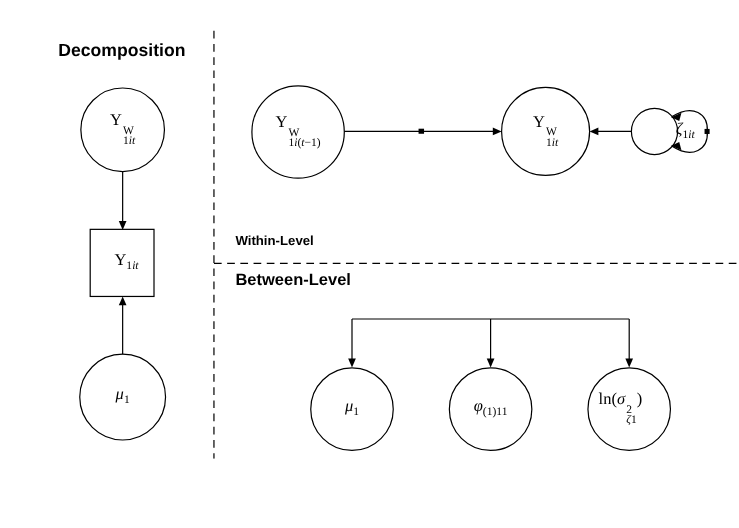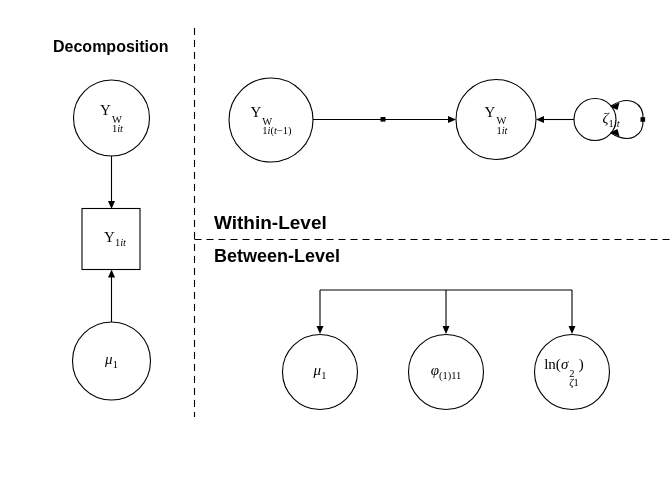--- a/index.html
+++ b/index.html
@@ -3,22 +3,22 @@
 <meta charset="utf-8">
 <style>
   html,body { margin:0; padding:0; background:#ffffff; }
   .page {
     position:relative; width:672px; height:417px; background:#ffffff;
     font-family:"Liberation Sans", sans-serif; overflow:hidden; color:#000;margin-left:27px;
   }
   svg.layer { position:absolute; left:0; top:0; }
   .heading { position:absolute; font-weight:bold; color:#000; white-space:nowrap; }
   #h-decomp  { left:26px;  top:38px;  font-size:16px; }
-  #h-within  { left:187px; top:212px; font-size:19px; }
-  #h-between { left:187px; top:246px; font-size:18px;text-align:right; }
+  #h-within  { left:187px; top:212px; font-size:12px; }
+  #h-between { left:187px; top:246px; font-size:15px;text-align:right; }
 
   .node-label {
     position:absolute; transform:translate(-50%,-50%);
     font-family:"Liberation Serif", serif; font-size:15px; color:#000;
     white-space:nowrap; line-height:1;
   }
   .p-rm { font-style:normal; }
   .p-it { font-style:italic; }
   .stack {
     display:inline-flex; flex-direction:column; align-items:flex-start;
@@ -94,21 +94,21 @@
       </span>
   </div>
 
   <div class="node-label" style="left:469px; top:119.5px;">
     <span><span class="p-rm">Y</span></span><span class="stack">
         <span class="s-sup"><span class="p-rm">W</span></span>
         <span class="s-sub"><span class="p-rm">1</span><span class="p-it">it</span></span>
       </span>
   </div>
 
-  <div class="node-label" style="left:584px; top:119.5px;text-align:right;">
+  <div class="node-label" style="left:596px; top:119.5px;text-align:right;">
     <span><span class="p-it">ζ</span></span><span class="sub-inline"><span class="p-rm">1</span><span class="p-it">it</span></span>
   </div>
 
   <div class="node-label" style="left:293px; top:372px;">
     <span><span class="p-it">μ</span></span><span class="sub-inline"><span class="p-rm">1</span></span>
   </div>
 
   <div class="node-label" style="left:419px; top:372px;text-align:center;">
     <span><span class="p-it">φ</span></span><span class="sub-inline"><span class="p-rm">(1)11</span></span>
   </div>

